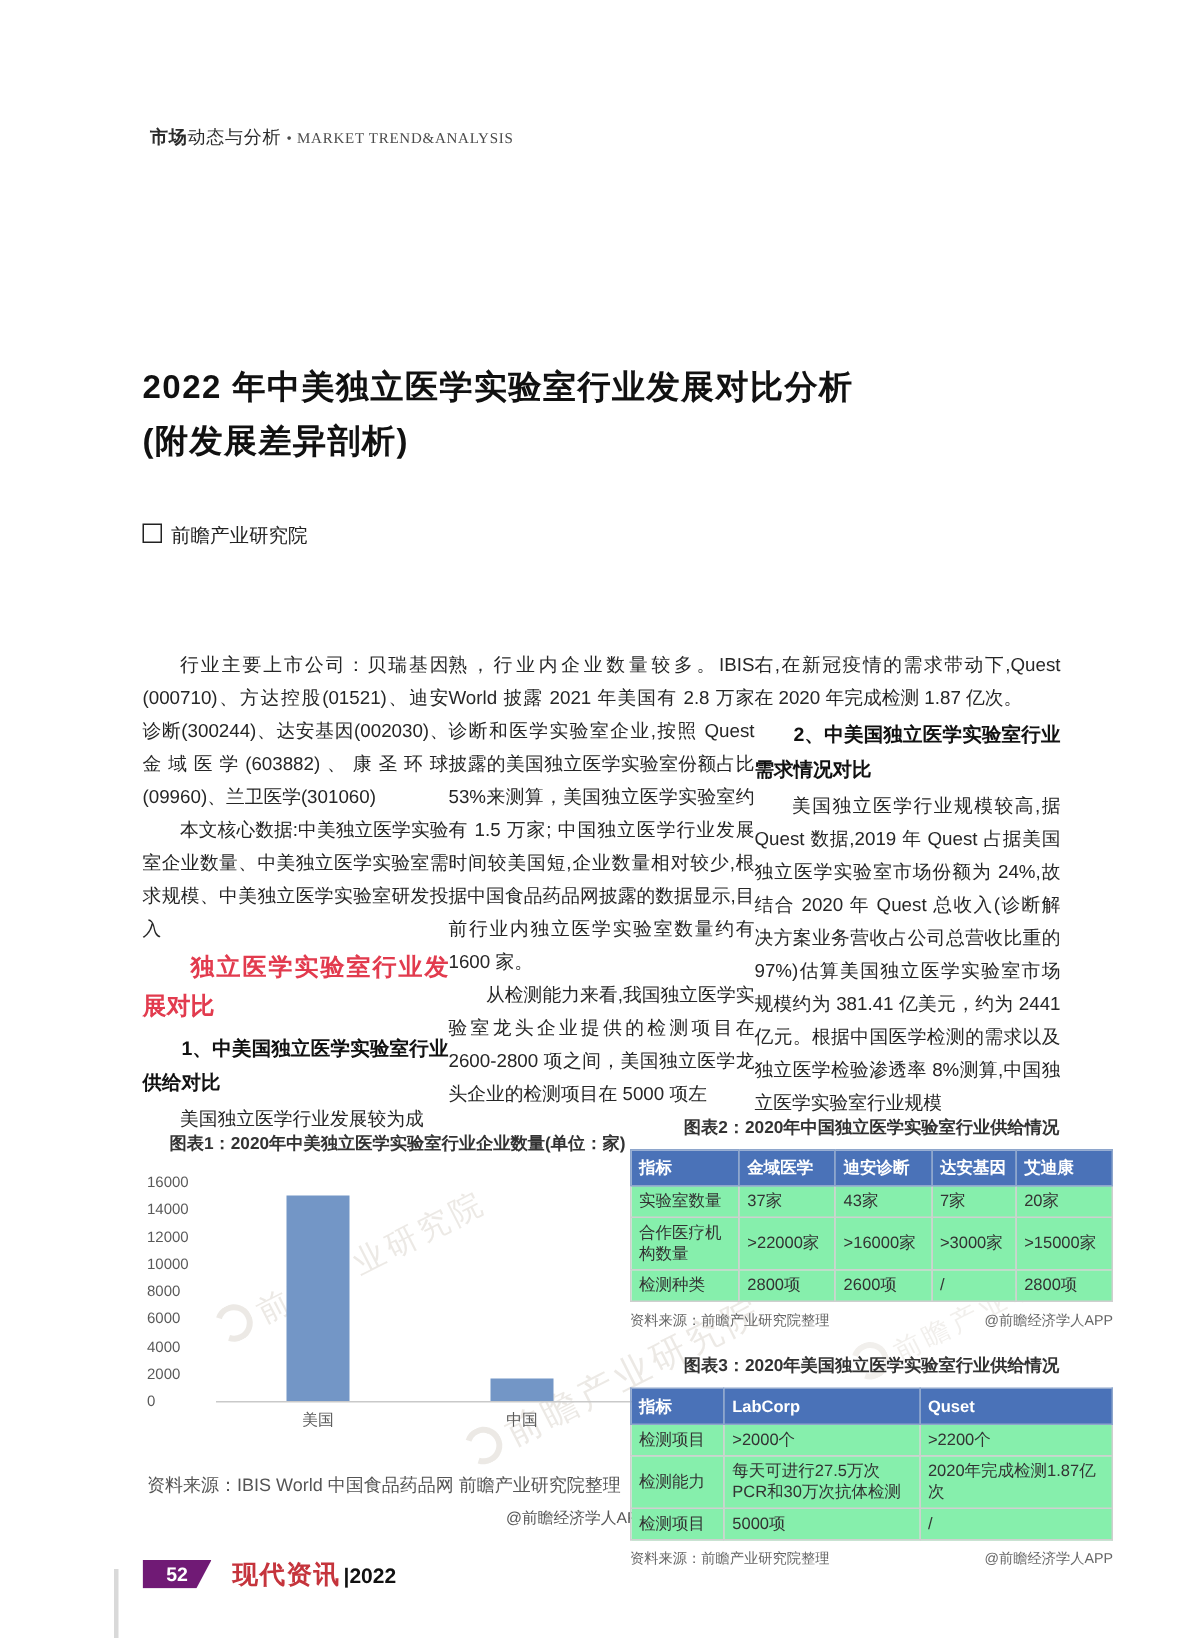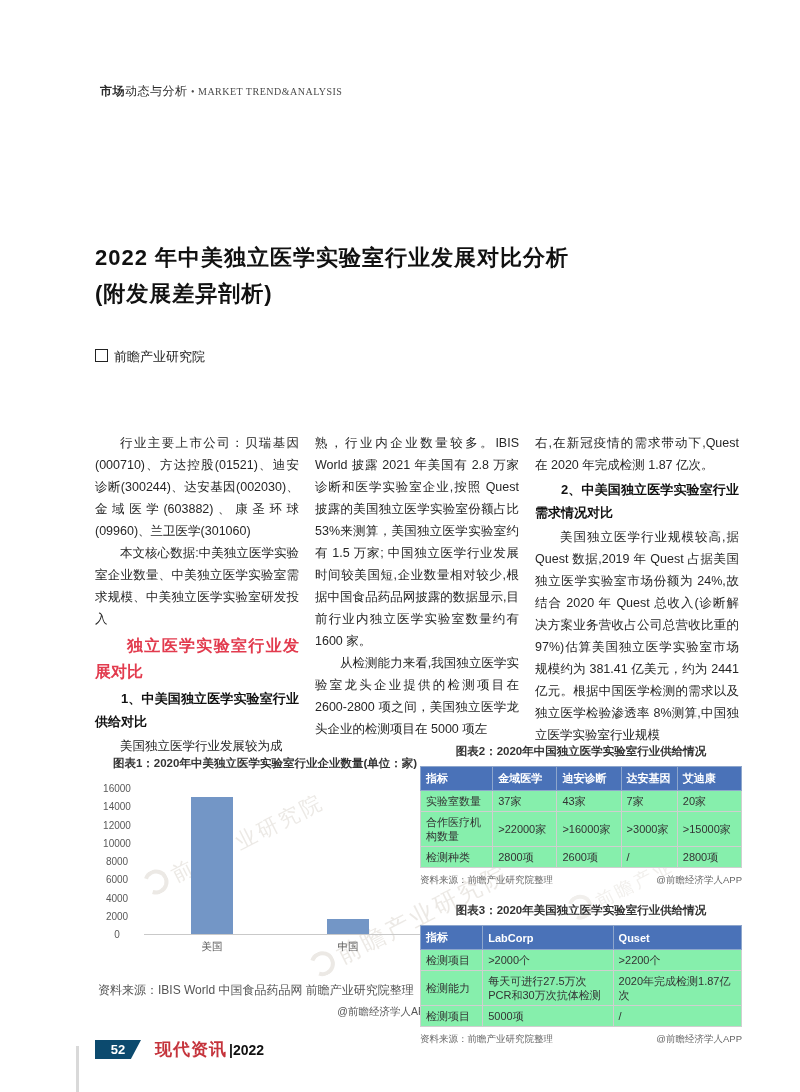--- a/index.html
+++ b/index.html
@@ -11,52 +11,52 @@
   
   .kicker{position:absolute;left:100px;top:83px;font-size:12px;color:#2b2b2b;letter-spacing:.5px;font-family:Liberation Serif, serif;}
   .kicker b{font-weight:bold;}
   .kicker .en{font-size:10px;color:#4a4a4a;letter-spacing:.5px;}
   
   .title{position:absolute;left:95px;top:240px;width:600px;font-size:22px;font-weight:600;
     color:#111;line-height:36px;letter-spacing:1px;}
   .byline{position:absolute;left:95px;top:348px;font-size:13px;color:#222;}
   .byline .sq{display:inline-block;width:11px;height:11px;border:1.5px solid #222;margin-right:6px;vertical-align:-1px;}
   
-  .cols{position:absolute;left:95px;top:432px;width:645px;display:flex;gap:16px;}
+  .cols{position:absolute;left:95px;top:432px;width:645px;display:flex;gap:0;}
   .col{width:204px;font-size:12.5px;line-height:22px;text-align:justify;color:#262626;}
   .col p{margin:0;}
   .col p.ind{text-indent:2em;}
   .red-head{color:#e23b4e;font-size:16px;font-weight:bold;line-height:26px;text-indent:2em;margin:3px 0 2px 0;}
   .sub-head{font-size:13px;font-weight:bold;line-height:23px;text-indent:2em;margin:2px 0;color:#111;}
   
   .chart1{position:absolute;left:98px;top:756px;width:334px;}
   .chart-title{font-size:11.5px;font-weight:bold;color:#333;text-align:center;line-height:14px;}
   .plot-wrap{position:relative;height:172px;margin-top:14px;}
-  .ytick{position:absolute;left:0;width:38px;text-align:center;font-size:10px;color:#595959;transform:translateY(-5px);}
+  .ytick{position:absolute;left:0;width:38px;text-align:left;font-size:10px;color:#595959;transform:translateY(-5px);}
   .axis{position:absolute;left:46px;right:6px;height:1px;background:#c9c9c9;}
   .bar{position:absolute;background:#7396c6;}
   .xcat{position:absolute;font-size:10.5px;color:#595959;transform:translateX(-50%);}
   .chart-src{margin-top:26px;font-size:12px;color:#555;}
   .chart-credit{margin-top:6px;font-size:10.5px;color:#555;text-align:right;}
   
   .tblock{position:absolute;left:420px;top:744px;width:322px;}
   .tbl-title{font-size:11.5px;font-weight:bold;color:#333;text-align:center;margin:0 0 7px 0;}
   table{border-collapse:collapse;width:100%;table-layout:fixed;}
   th{background:#4a72b8;color:#fff;font-size:11px;font-weight:bold;text-align:left;
      padding:4px 5px;border:1px solid #8ea6cc;}
   td{font-size:11px;color:#333;padding:3px 5px;border:1px solid #cfcfcf;background:#86efac;line-height:14px;}
   .src-row{display:flex;justify-content:space-between;font-size:9.5px;color:#666;margin:6px 0 16px 0;}
   
   .wm{position:absolute;color:#ddd8d1;opacity:.55;font-size:21px;letter-spacing:3px;
       transform:rotate(-27deg);white-space:nowrap;pointer-events:none;}
   .wm .ring{display:inline-block;width:17px;height:17px;border:4px solid #ddd8d1;
       border-left-color:transparent;border-radius:50%;margin-right:5px;vertical-align:-3px;}
   
   .footer{position:absolute;left:95px;top:1038px;display:flex;align-items:center;}
-  .pagebox{width:46px;height:19px;background:#0c4a6e;color:#fff;font-size:13px;font-weight:bold;
+  .pagebox{width:46px;height:19px;background:#701a75;color:#fff;font-size:13px;font-weight:bold;
       text-align:center;line-height:19px;clip-path:polygon(0 0,100% 0,78% 100%,0 100%);}
   .brand{font-family:"DejaVu Serif","Liberation Serif",serif;font-weight:bold;
       color:#c5343c;font-size:17px;margin-left:14px;letter-spacing:1px;}
   .year{font-size:14px;font-weight:bold;color:#111;margin-left:2px;}
   .edge-line{position:absolute;left:76px;top:1046px;width:3px;height:46px;background:#d9d9d9;}
 </style>
 </head>
 <body>
 
 <div class="kicker">

